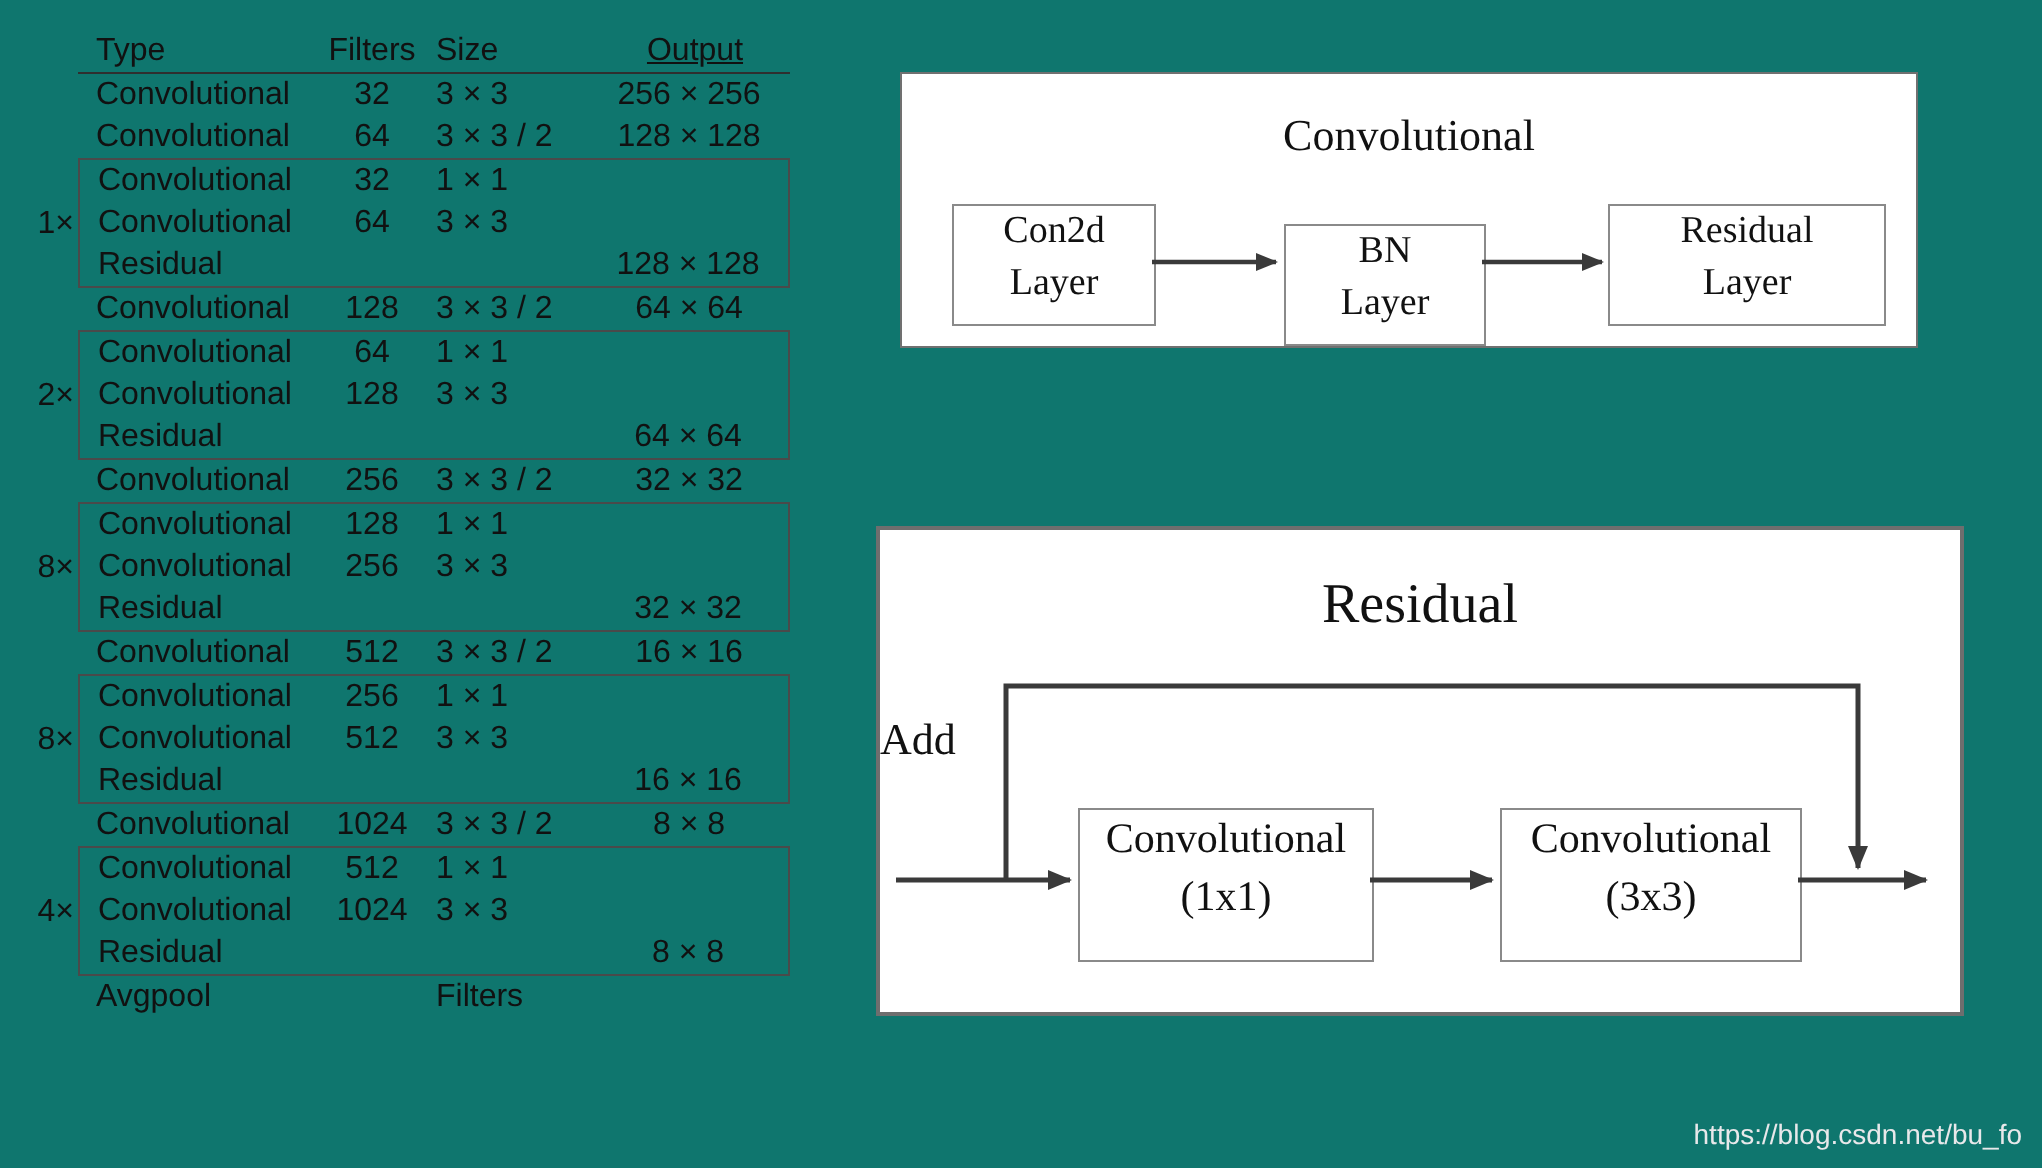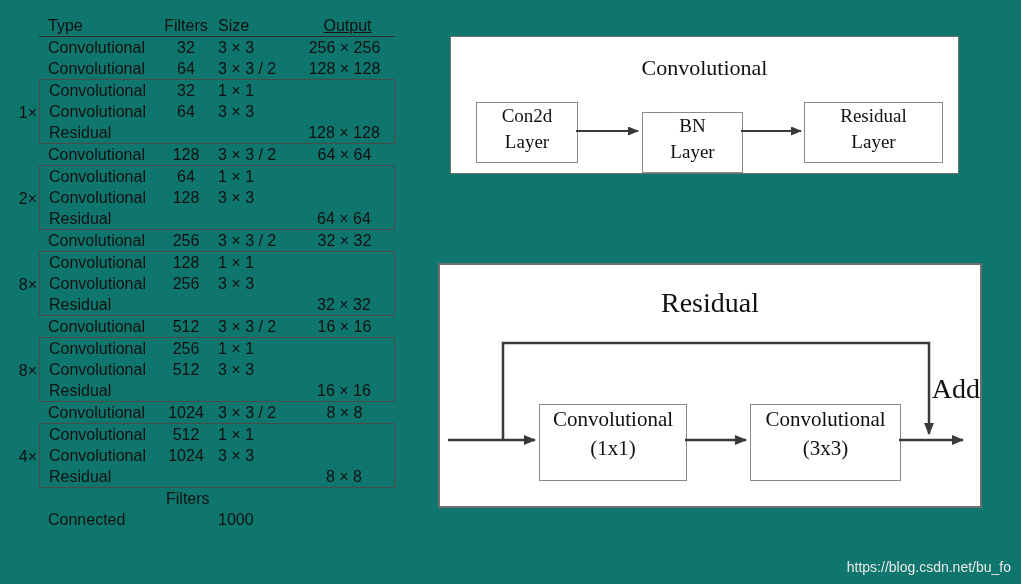--- a/index.html
+++ b/index.html
@@ -33,22 +33,22 @@
 
   #conv-diagram{left:450px;top:36px;width:507px;height:136px;border:1px solid #707070;}
   #conv-diagram .dtitle{top:18px;font-size:22px;}
   #conv-diagram .dbox{font-size:19px;line-height:26px;}
   #conv-box-0{left:25px;top:65px;width:100px;height:59px;}
   #conv-box-1{left:191px;top:75px;width:99px;height:59px;}
   #conv-box-2{left:353px;top:65px;width:137px;height:59px;}
 
   #res-diagram{left:438px;top:263px;width:540px;height:241px;border:2px solid #6e6e6e;}
   #res-diagram .dtitle{top:22px;font-size:28px;}
-  #res-add{position:absolute;top:108px;left:0;width:100%;text-align:right;
-           font-family:"Liberation Serif",serif;font-size:28px;}
+  #res-add{position:absolute;top:92px;left:0;width:100%;text-align:left;
+           font-family:"Liberation Serif",serif;font-size:22px;}
   #res-diagram .dbox{font-size:21px;line-height:29px;}
   #res-box-0{left:99px;top:139px;width:146px;height:75px;}
   #res-box-1{left:310px;top:139px;width:149px;height:75px;}
 
   
   #watermark{position:absolute;right:10px;bottom:9px;font-size:14px;color:#e8e8ea;}
 </style>
 </head>
 <body>
 
@@ -208,28 +208,23 @@
           </div>
           <div class="trow">
             <div class="c-type">Residual</div>
             <div class="c-filters"></div>
             <div class="c-size"></div>
             <div class="c-output">8 × 8</div>
           </div>
         </div>
         <div class="plain">
           <div class="trow">
+            <div class="c-type">Avgpool</div>
             <div class="c-filters"></div>
             <div class="c-size">Filters</div>
-            <div class="c-output"></div>
-          </div>
-          <div class="trow">
-            <div class="c-type">Connected</div>
-            <div class="c-filters"></div>
-            <div class="c-size">1000</div>
             <div class="c-output"></div>
           </div>
         </div>
       </div>
   </div>
 
   <div id="conv-diagram" class="diagram">
     <div class="dtitle">Convolutional</div>
     <div class="dbox" id="conv-box-0">
         <div>Con2d</div>

